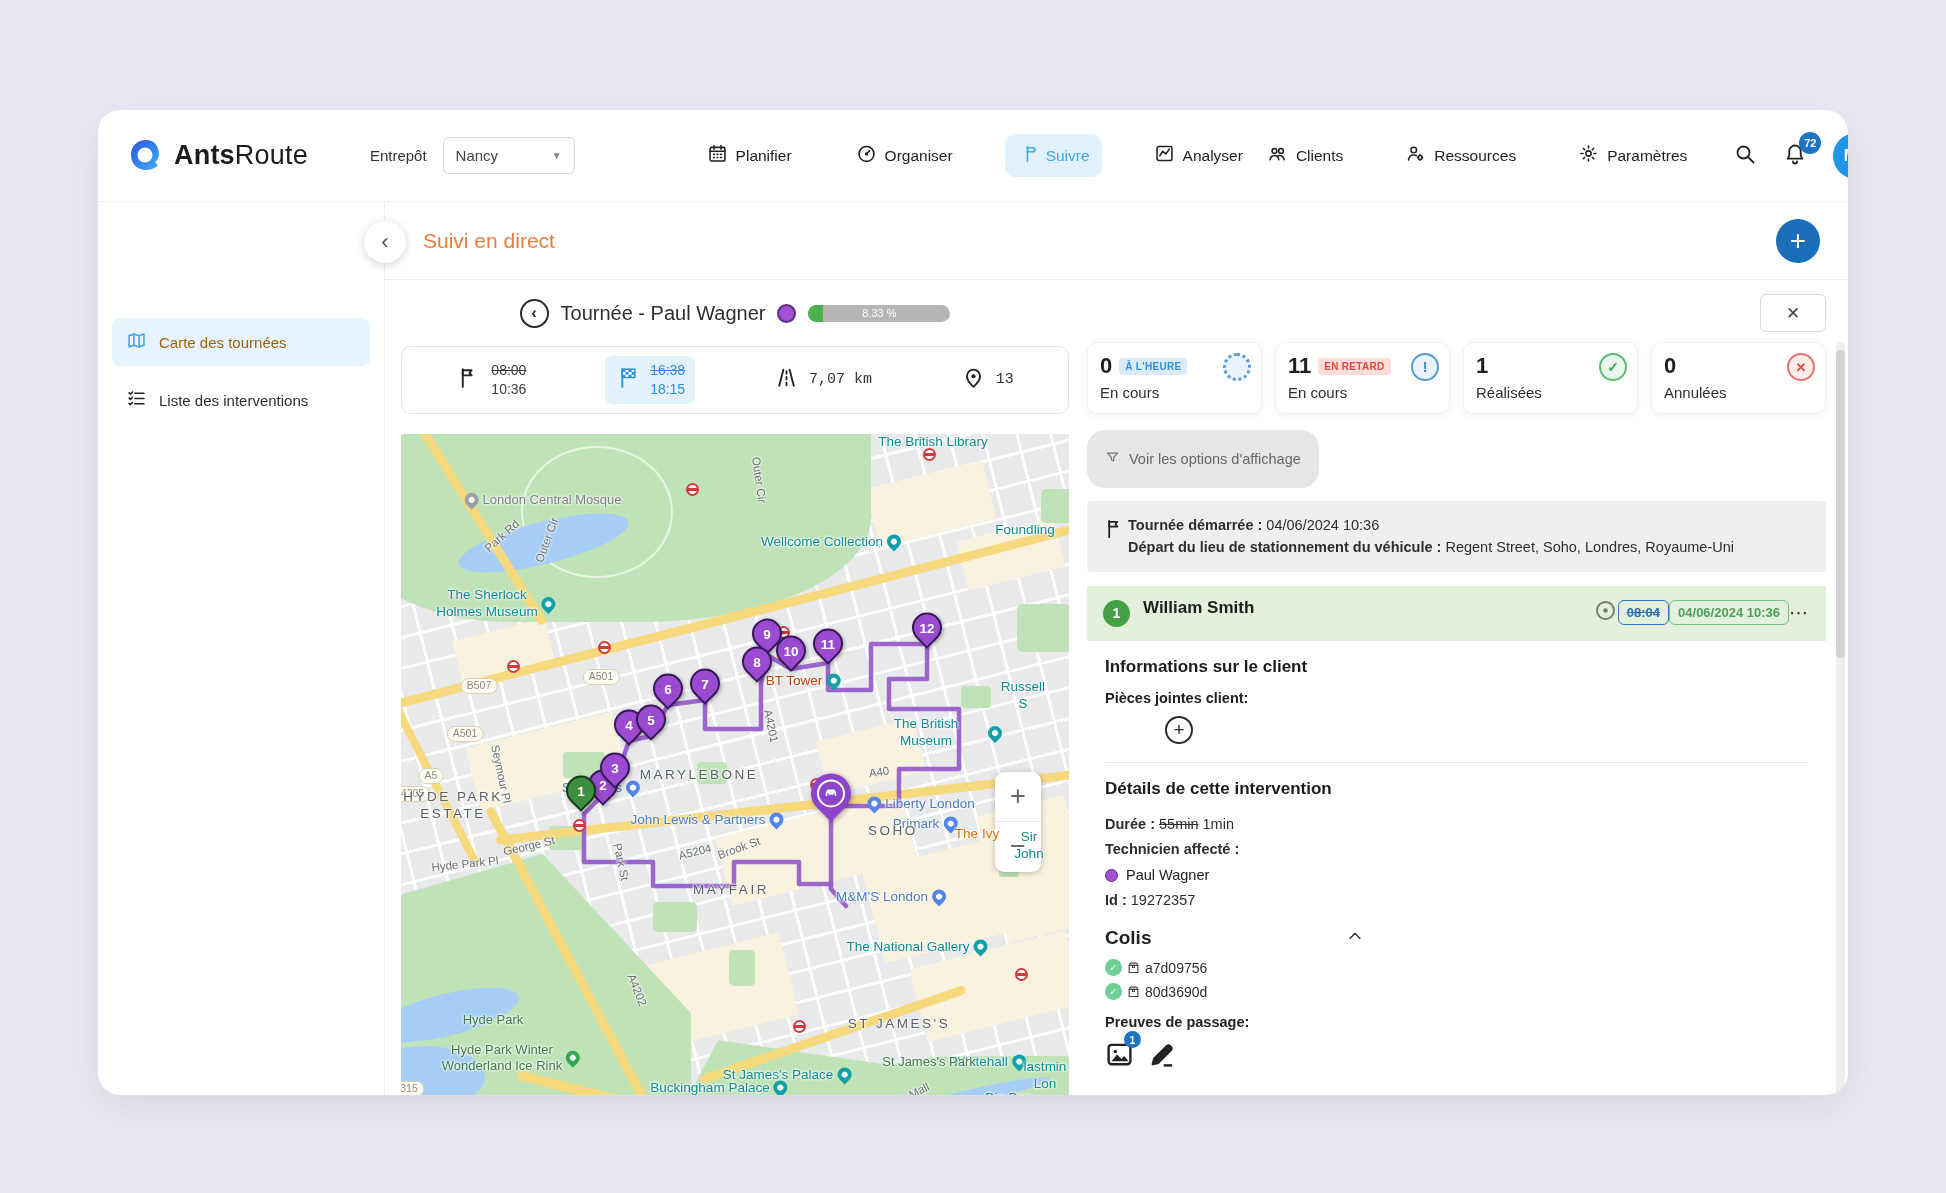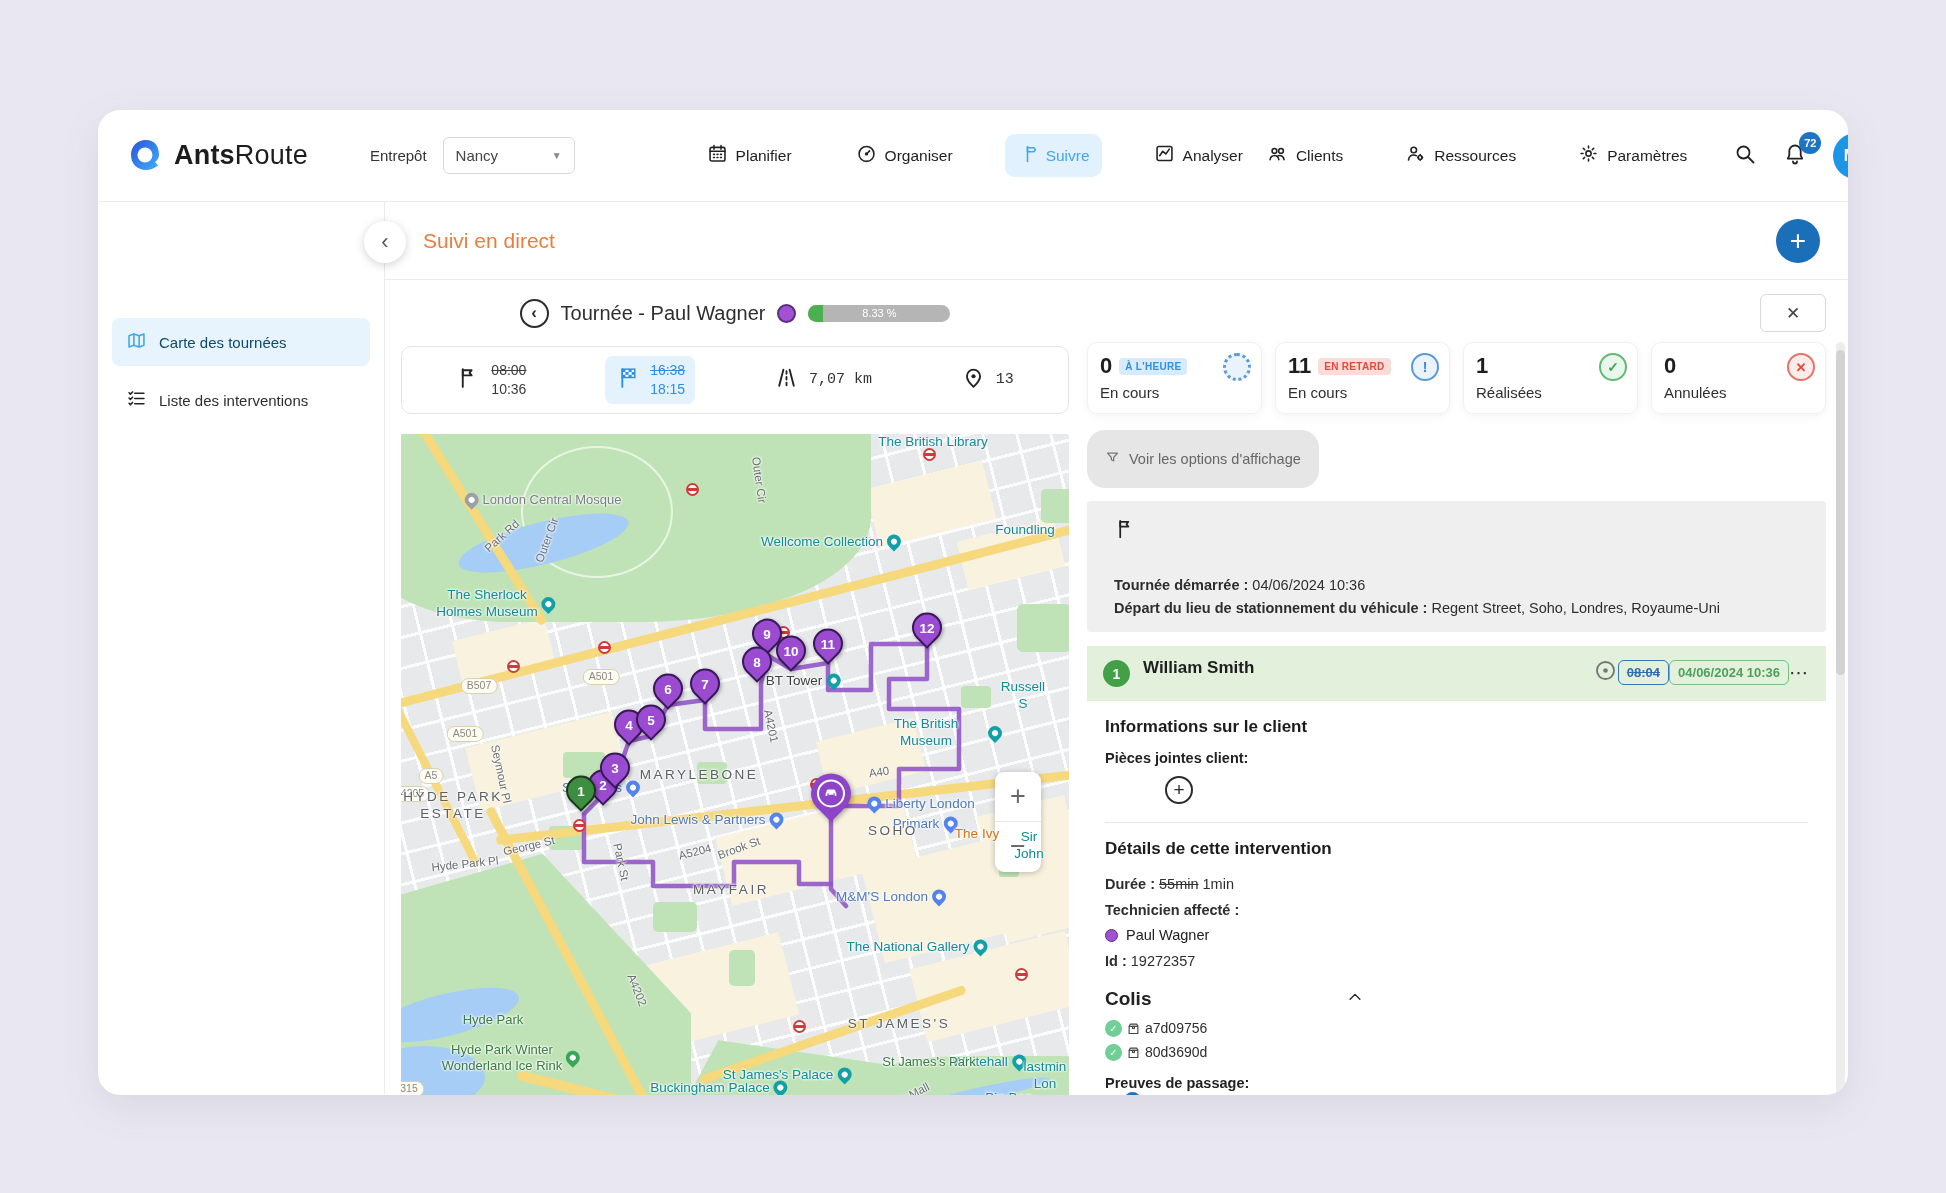--- a/index.html
+++ b/index.html
@@ -28,21 +28,21 @@
   .icon-btn { position:relative; cursor:pointer; }
   .icon-btn svg { width:24px; height:24px; }
   .bell-badge { position:absolute; top:-10px; right:-14px; background:#1d74c4; color:#fff; font-size:11px; font-weight:700; border-radius:50%; min-width:22px; height:22px; display:flex; align-items:center; justify-content:center; padding:0 3px; }
   .avatar { width:46px; height:46px; border-radius:50%; background:#1e96e8; color:#fff; font-weight:700; font-size:16px; display:flex; align-items:center; justify-content:center; cursor:pointer; }
 
   
   .content { display:flex; height:908px; }
   .sidebar { width:287px; border-right:1px solid #ececec; padding-top:116px; flex-shrink:0; }
   .side-item { display:flex; align-items:center; gap:12px; margin:0 14px 10px; padding:12px 14px; border-radius:8px; font-size:15px; color:#2e2e2e; cursor:pointer; }
   .side-item .icon svg { width:21px; height:21px; }
-  .side-item.active { background:#e7f3fd; color:#0c4a6e; }
+  .side-item.active { background:#e7f3fd; color:#a16207; }
   .side-item.active svg * { stroke:#41a7ea; }
   .main { flex:1; position:relative; }
   .page-header { height:78px; display:flex; align-items:center; padding:0 28px 0 38px; border-bottom:1px solid #ececec; position:relative; }
   .float-back { position:absolute; left:-21px; top:19px; width:42px; height:42px; border-radius:50%; background:#fff; box-shadow:0 2px 10px rgba(0,0,0,.18); display:flex; align-items:center; justify-content:center; font-size:22px; color:#555; cursor:pointer; }
   .page-title { font-size:21px; color:#e87e3e; font-weight:500; }
   .add-btn { margin-left:auto; width:44px; height:44px; border-radius:50%; background:#1a6fb8; color:#fff; font-size:28px; font-weight:400; display:flex; align-items:center; justify-content:center; cursor:pointer; }
 
   .body-row { display:flex; gap:18px; padding:10px 22px 0 16px; }
   .left-col { width:668px; flex-shrink:0; }
   .right-col { flex:1; position:relative; }
@@ -78,21 +78,21 @@
   .roundel { position:absolute; width:13px; height:13px; border-radius:50%; background:#fff; border:2px solid #d03a3a; display:flex; align-items:center; justify-content:center; }
   .roundel::after { content:""; width:11px; height:3px; background:#d03a3a; }
   .route-svg { position:absolute; inset:0; }
   .mlabel { position:absolute; transform:translate(-50%,-50%); font-size:12.5px; color:#6b6f73; white-space:pre-line; text-align:center; line-height:1.25; text-shadow:0 0 3px #fff,0 0 3px #fff,0 0 3px #fff; display:flex; align-items:center; gap:4px; }
   .mlabel.street { font-size:11.5px; }
   .mlabel.dist { color:#5c6166; font-size:13.5px; letter-spacing:2.5px; font-weight:500; }
   .mlabel.shop { color:#4f79c0; font-size:13.5px; }
   .mlabel.attr { color:#0f8b96; font-size:13.5px; }
   .mlabel.green { color:#3c7a46; font-size:13px; }
   .mlabel.gray { color:#7a7f85; font-size:13px; }
-  .mlabel.dark { color:#404040; font-size:13.5px; }
+  .mlabel.dark { color:#c2410c; font-size:13.5px; }
   .mlabel.orange { color:#d8710f; font-size:13.5px; }
   .mlabel.badge { background:#fffdf3; border:1px solid #d9d0ae; color:#8a8a80; border-radius:8px; padding:0 5px; font-size:10.5px; height:16px; line-height:15px; text-shadow:none; }
   .pin { width:14px; height:14px; border-radius:50% 50% 50% 0; transform:rotate(-45deg); flex-shrink:0; position:relative; }
   .pin::after { content:""; position:absolute; inset:4px; border-radius:50%; background:#fff; }
   .marker { position:absolute; width:30px; height:30px; background:#9b4bcf; border:2px solid #39175c; border-radius:50% 50% 50% 0; transform:translate(-50%,-88%) rotate(-45deg); box-shadow:0 2px 4px rgba(0,0,0,.3); }
   .marker.green { background:#3e8e41; border-color:#173a19; }
   .marker span { position:absolute; inset:0; display:flex; align-items:center; justify-content:center; transform:rotate(45deg); color:#fff; font-size:13.5px; font-weight:700; }
   .vehicle { position:absolute; transform:translate(-50%,-94%); width:40px; height:40px; background:#8e44c8; border-radius:50% 50% 50% 0; transform:translate(-50%,-94%) rotate(-45deg); box-shadow:0 2px 5px rgba(0,0,0,.35); display:flex; align-items:center; justify-content:center; }
   .vehicle .vcirc { width:28px; height:28px; border:2px solid #fff; border-radius:50%; transform:rotate(45deg); display:flex; align-items:center; justify-content:center; }
   .vehicle svg { width:16px; height:16px; }
@@ -111,21 +111,21 @@
   .sbadge.red { background:#fbdcd9; color:#e5493d; }
   .scard .slabel { margin-top:5px; font-size:15px; color:#2e2e2e; }
   .sicon { position:absolute; top:10px; right:10px; width:28px; height:28px; border-radius:50%; display:flex; align-items:center; justify-content:center; }
   .sicon.spin { border:3px dotted #5b9bd5; background:#eaf3fc; }
   .sicon.alert { background:#eaf3fc; border:2px solid #5b9bd5; color:#3a86cf; font-weight:700; font-size:14px; }
   .sicon.check { background:#e9f6ec; border:2px solid #62bb72; color:#4aa65b; font-size:14px; font-weight:700; }
   .sicon.cross { background:#fdecea; border:2px solid #e5756b; color:#e5493d; font-size:13px; font-weight:700; }
 
   .options-pill { margin-top:16px; display:inline-flex; align-items:center; gap:9px; background:#e6e6e6; border-radius:18px; padding:20px 18px; font-size:14.5px; color:#666; cursor:pointer; }
   .options-pill svg { width:15px; height:15px; }
-  .start-box { margin-top:13px; background:#efefef; border-radius:4px; padding:13px 27px; display:flex; gap:28px; align-items:flex-start; font-size:14.5px; line-height:1.55; color:#2e2e2e;flex-direction:column; }
+  .start-box { margin-top:13px; background:#efefef; border-radius:4px; padding:13px 16px; display:flex; gap:2px; align-items:flex-start; font-size:14.5px; line-height:1.55; color:#2e2e2e; }
   .start-box .icon svg { width:23px; height:23px; margin-top:3px; }
   .start-box b { font-weight:700; }
 
   .int-card { margin-top:14px; background:#fff; }
   .int-header { background:#e3f1dc; padding:12px 16px 14px; display:flex; gap:13px; }
   .num-circle { width:27px; height:27px; border-radius:50%; background:#43a047; color:#fff; font-size:14px; font-weight:700; display:flex; align-items:center; justify-content:center; flex-shrink:0; margin-top:2px; }
   .int-who { flex:1; }
   .int-name { font-size:17px; font-weight:700; color:#1e1e1e; margin-bottom:4px; }
   .int-addr { font-size:14.5px; color:#2e2e2e; line-height:1.5; max-width:330px; }
   .int-right { display:flex; align-items:center; }

